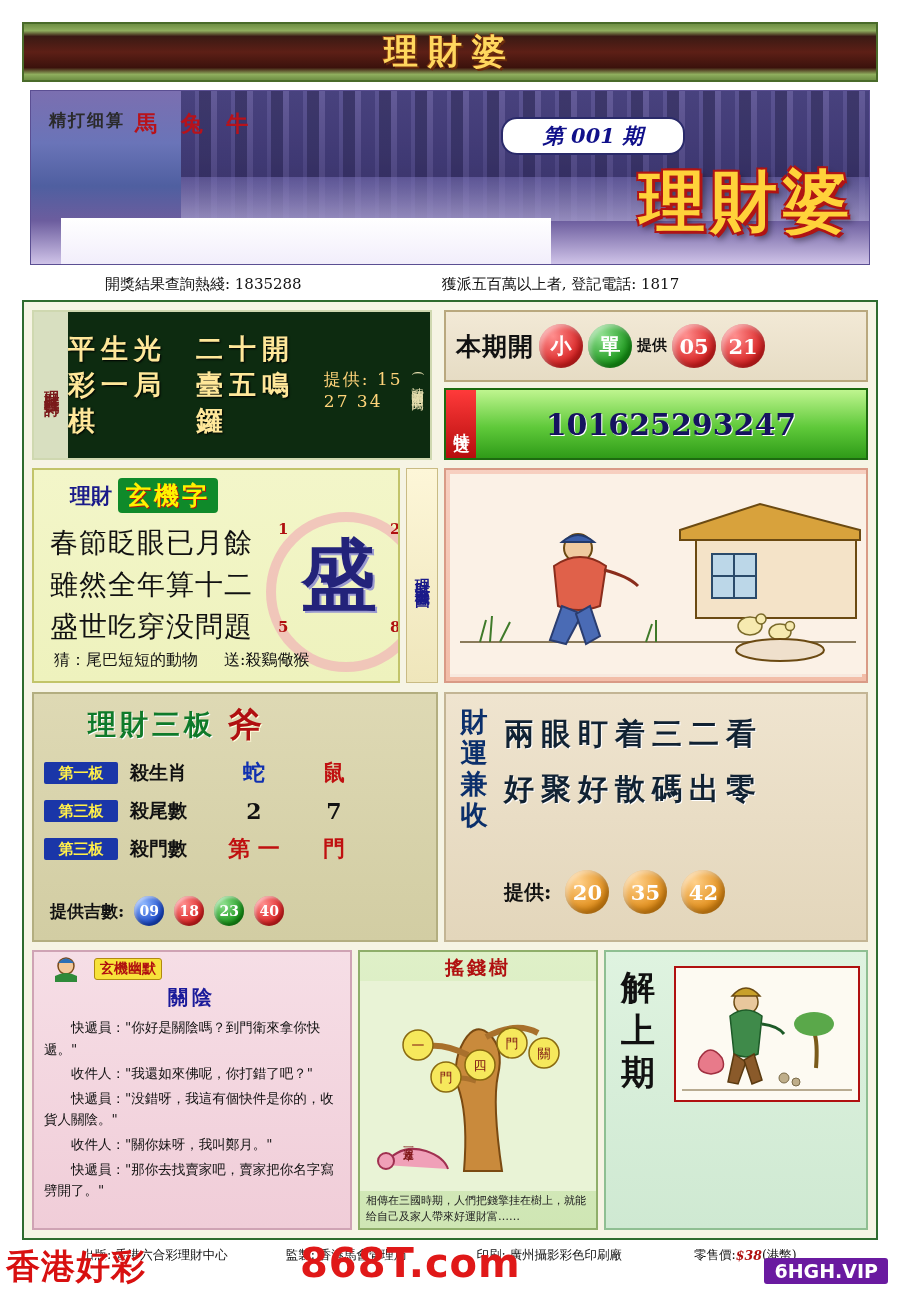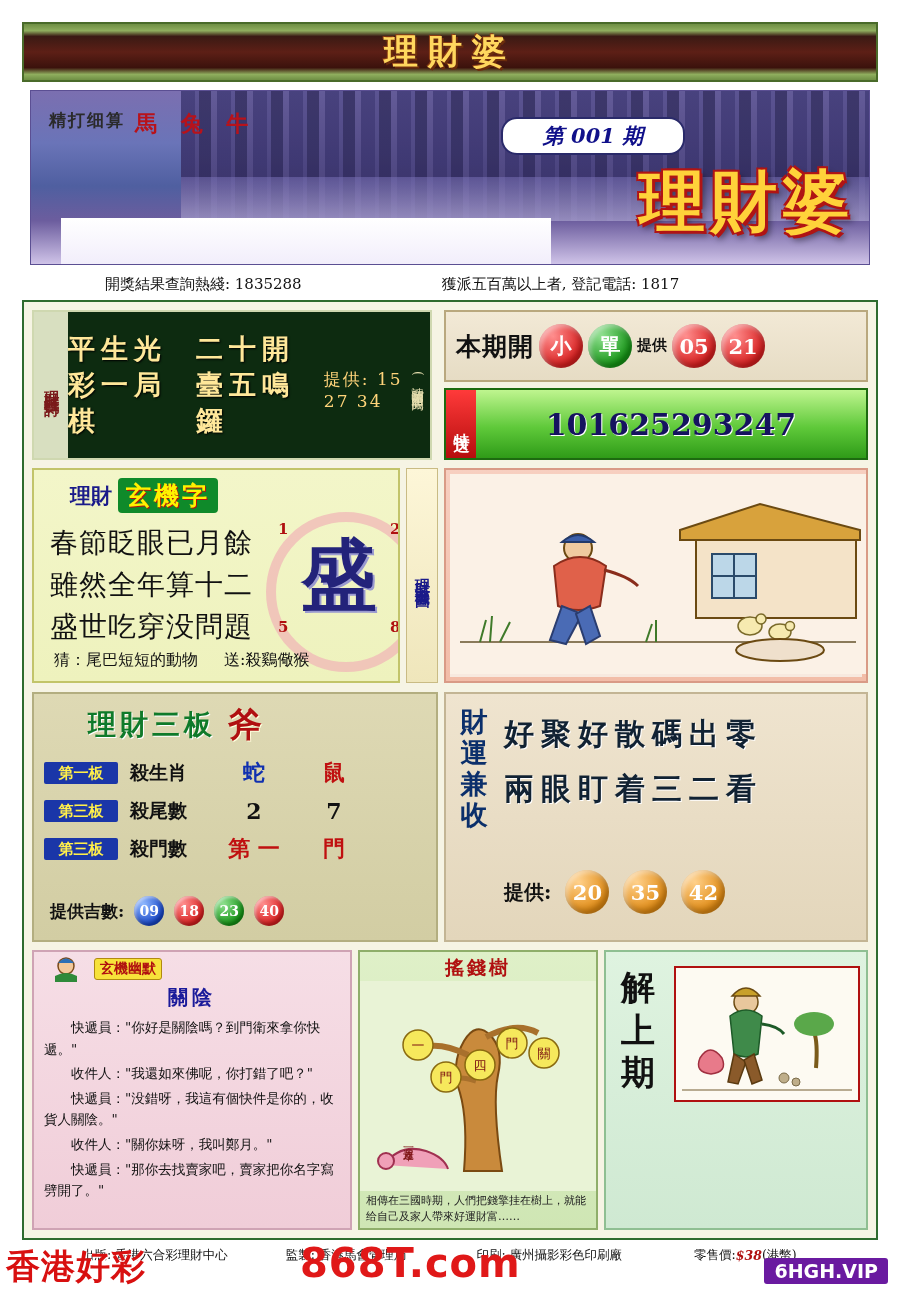--- a/index.html
+++ b/index.html
@@ -501,22 +501,22 @@
         <span class="mini-ball blue">09</span>
         <span class="mini-ball red">18</span>
         <span class="mini-ball green">23</span>
         <span class="mini-ball red">40</span>
       </div>
     </div>
 
     <div class="caiyun">
       <div class="cy-side">財運兼收</div>
       <div class="cy-lines">
+        <div class="cy-line">兩眼盯着三二看</div>
         <div class="cy-line">好聚好散碼出零</div>
-        <div class="cy-line">兩眼盯着三二看</div>
       </div>
       <div class="cy-bottom">
         <span class="cy-label">提供:</span>
         <span class="ball orange">20</span>
         <span class="ball orange">35</span>
         <span class="ball orange">42</span>
       </div>
     </div>
 
     <div class="joke">

